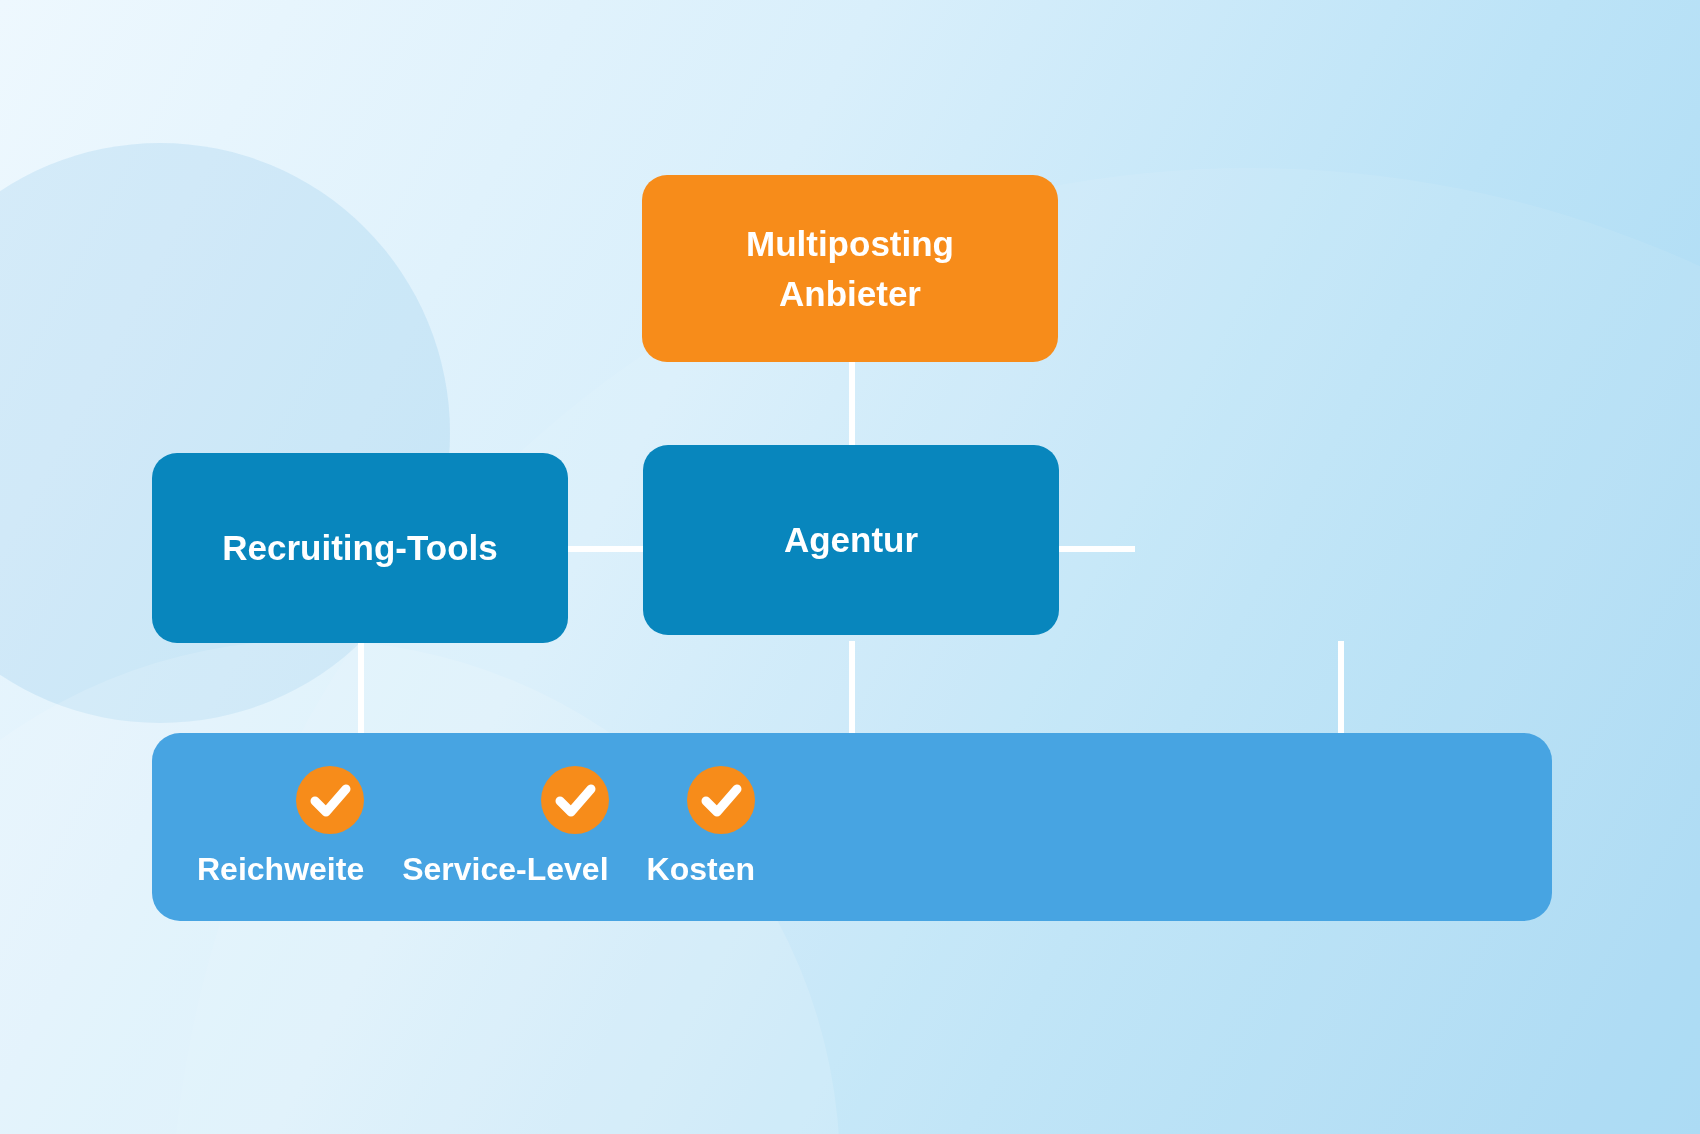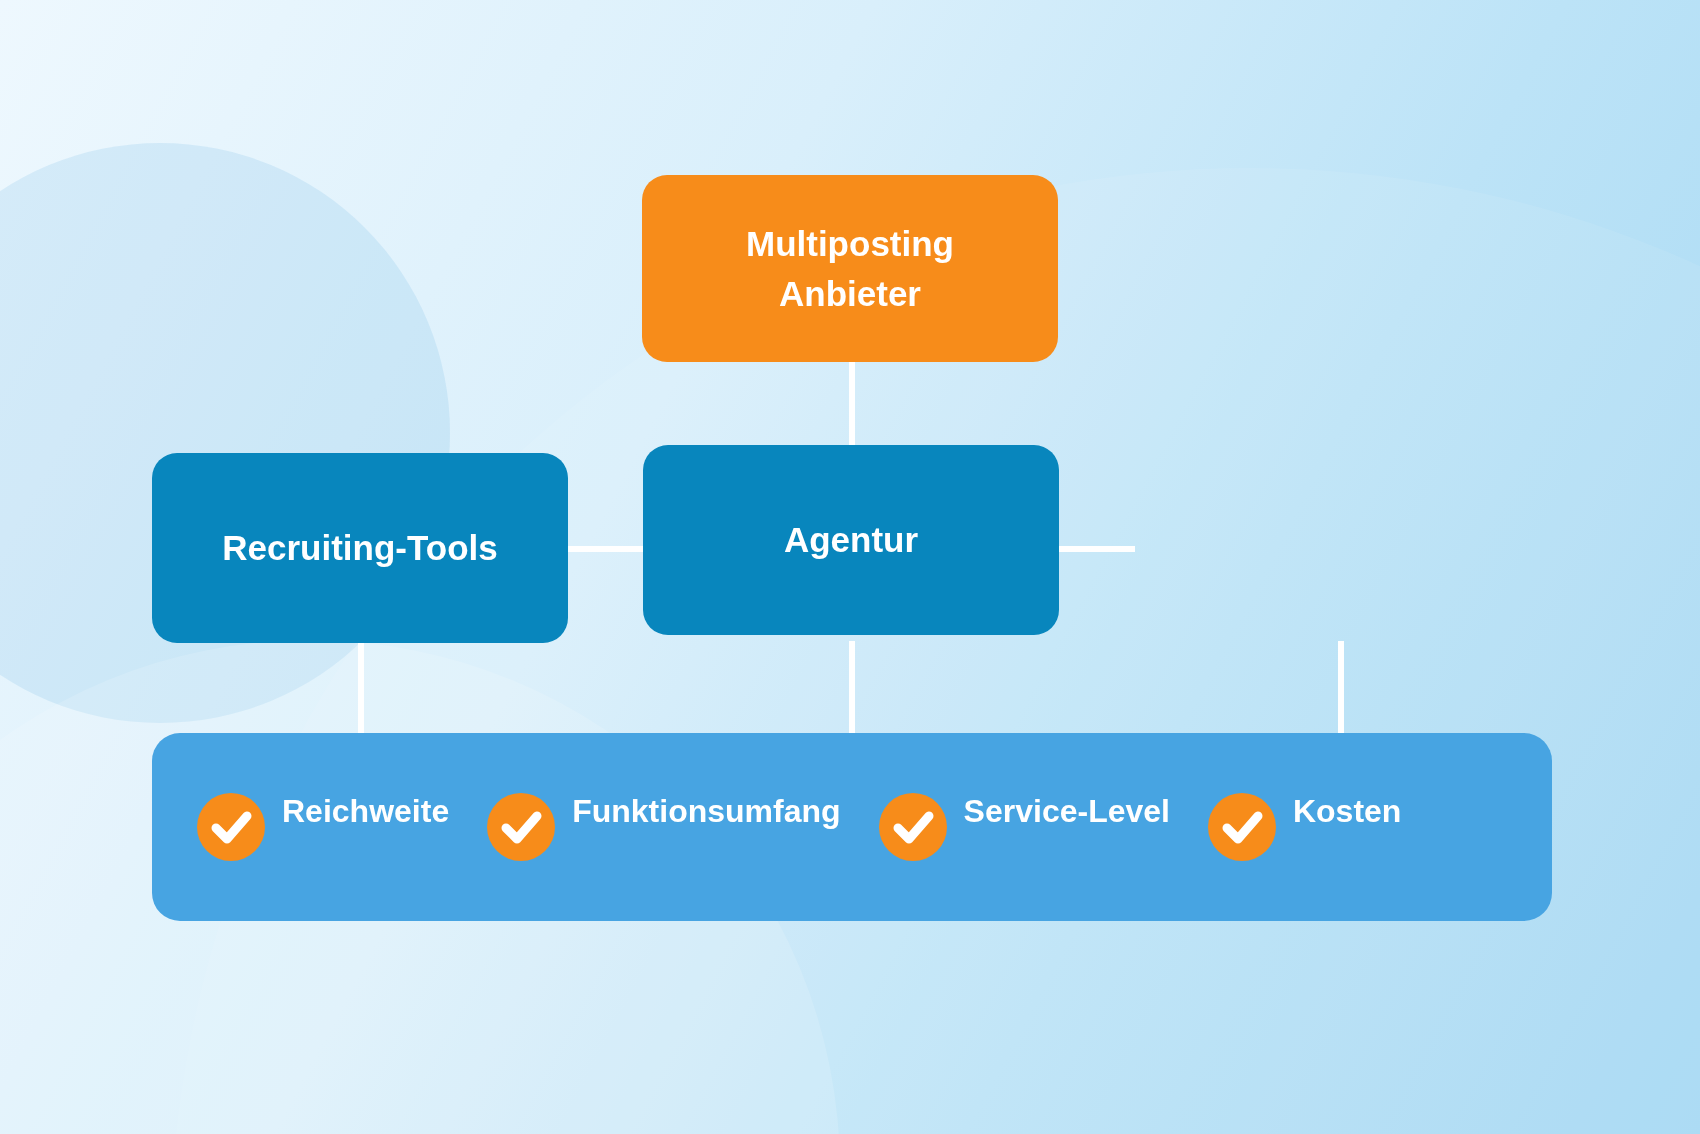--- a/index.html
+++ b/index.html
@@ -36,21 +36,21 @@
   .node-root{background:#F78C1A;}
   .node-child{background:#0886BD;}
   .criteria-bar{
     position:absolute;
     left:152px;top:733px;width:1400px;height:188px;
     background:#47A4E2;border-radius:28px;
     display:flex;align-items:center;
     padding-left:45px;gap:38px;
     box-sizing:border-box;
   }
-  .criteria-item{display:flex;align-items:flex-start;gap:17px;}
+  .criteria-item{display:flex;align-items:flex-end;gap:17px;flex-direction:column;}
   .check-circle{
     width:68px;height:68px;border-radius:50%;
     background:#F78C1A;
     display:flex;align-items:center;justify-content:center;
     flex:0 0 auto;
   }
   .check-circle svg{display:block;}
   .criteria-label{
     color:#ffffff;font-weight:bold;font-size:32px;white-space:nowrap;
   }
@@ -86,28 +86,20 @@
 
     <div class="criteria-item">
       <span class="check-circle">
         <svg width="68" height="68" viewBox="0 0 68 68" aria-hidden="true">
           <path d="M19 35 L30 46 L50 23" fill="none" stroke="#ffffff" stroke-width="9" stroke-linecap="round" stroke-linejoin="round"></path>
         </svg>
       </span>
       <span class="criteria-label">Reichweite</span>
     </div>
 
-    <div class="criteria-item">
-      <span class="check-circle">
-        <svg width="68" height="68" viewBox="0 0 68 68" aria-hidden="true">
-          <path d="M19 35 L30 46 L50 23" fill="none" stroke="#ffffff" stroke-width="9" stroke-linecap="round" stroke-linejoin="round"></path>
-        </svg>
-      </span>
-      <span class="criteria-label">Funktionsumfang</span>
-    </div>
 
     <div class="criteria-item">
       <span class="check-circle">
         <svg width="68" height="68" viewBox="0 0 68 68" aria-hidden="true">
           <path d="M19 35 L30 46 L50 23" fill="none" stroke="#ffffff" stroke-width="9" stroke-linecap="round" stroke-linejoin="round"></path>
         </svg>
       </span>
       <span class="criteria-label">Service-Level</span>
     </div>
 

